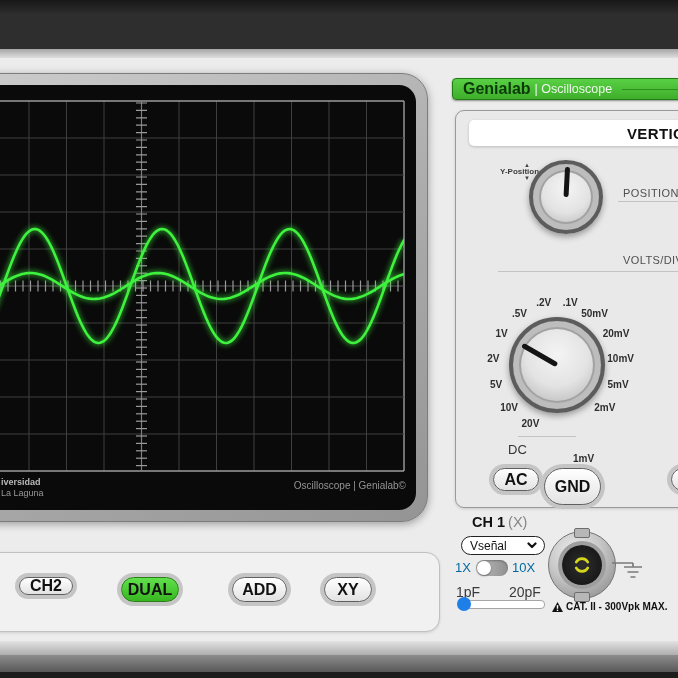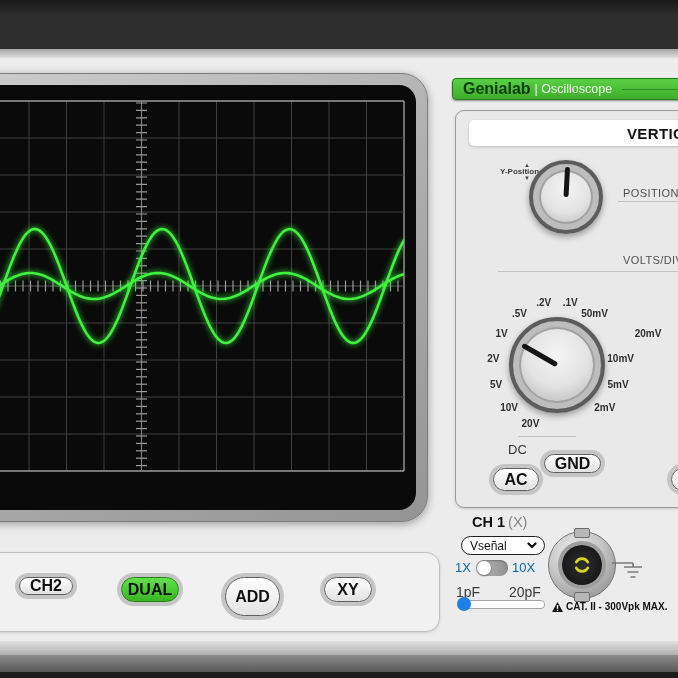--- a/index.html
+++ b/index.html
@@ -238,20 +238,27 @@
           <line x1="407" y1="195.5" x2="407" y2="206.5" stroke="#9a9a9a" stroke-width="1.2"></line>
           <line x1="414.5" y1="195.5" x2="414.5" y2="206.5" stroke="#9a9a9a" stroke-width="1.2"></line>
           <line x1="422" y1="195.5" x2="422" y2="206.5" stroke="#9a9a9a" stroke-width="1.2"></line>
           <g clip-path="url(#gridclip)">
             <path d="M0.0 256.3L2.0 254.7L4.0 252.5L6.0 249.9L8.0 246.8L10.0 243.2L12.0 239.2L14.0 234.9L16.0 230.2L18.0 225.2L20.0 220.0L22.0 214.6L24.0 209.1L26.0 203.5L28.0 197.9L30.0 192.3L32.0 186.8L34.0 181.4L36.0 176.3L38.0 171.3L40.0 166.7L42.0 162.4L44.0 158.4L46.0 154.9L48.0 151.8L50.0 149.2L52.0 147.1L54.0 145.6L56.0 144.5L58.0 144.0L60.0 144.1L62.0 144.7L64.0 145.9L66.0 147.6L68.0 149.8L70.0 152.6L72.0 155.7L74.0 159.4L76.0 163.4L78.0 167.8L80.0 172.5L82.0 177.5L84.0 182.8L86.0 188.2L88.0 193.7L90.0 199.3L92.0 204.9L94.0 210.5L96.0 216.0L98.0 221.3L100.0 226.5L102.0 231.4L104.0 236.0L106.0 240.2L108.0 244.1L110.0 247.6L112.0 250.6L114.0 253.1L116.0 255.1L118.0 256.6L120.0 257.6L122.0 258.0L124.0 257.8L126.0 257.1L128.0 255.9L130.0 254.1L132.0 251.8L134.0 249.0L136.0 245.7L138.0 242.0L140.0 237.9L142.0 233.5L144.0 228.7L146.0 223.7L148.0 218.4L150.0 213.0L152.0 207.5L154.0 201.8L156.0 196.2L158.0 190.7L160.0 185.2L162.0 179.9L164.0 174.8L166.0 169.9L168.0 165.4L170.0 161.1L172.0 157.3L174.0 153.9L176.0 151.0L178.0 148.5L180.0 146.6L182.0 145.2L184.0 144.3L186.0 144.0L188.0 144.2L190.0 145.0L192.0 146.4L194.0 148.2L196.0 150.6L198.0 153.5L200.0 156.8L202.0 160.5L204.0 164.7L206.0 169.2L208.0 174.0L210.0 179.1L212.0 184.4L214.0 189.8L216.0 195.4L218.0 201.0L220.0 206.6L222.0 212.2L224.0 217.6L226.0 222.9L228.0 228.0L230.0 232.8L232.0 237.3L234.0 241.5L236.0 245.2L238.0 248.5L240.0 251.4L242.0 253.8L244.0 255.6L246.0 257.0L248.0 257.8L250.0 258.0L252.0 257.7L254.0 256.8L256.0 255.4L258.0 253.5L260.0 251.0L262.0 248.1L264.0 244.7L266.0 240.9L268.0 236.6L270.0 232.1L272.0 227.2L274.0 222.1L276.0 216.8L278.0 211.3L280.0 205.8L282.0 200.2L284.0 194.5L286.0 189.0L288.0 183.6L290.0 178.3L292.0 173.3L294.0 168.5L296.0 164.1L298.0 160.0L300.0 156.3L302.0 153.0L304.0 150.2L306.0 147.9L308.0 146.1L310.0 144.9L312.0 144.2L314.0 144.0L316.0 144.4L318.0 145.4L320.0 146.9L322.0 148.9L324.0 151.4L326.0 154.4L328.0 157.9L330.0 161.8L332.0 166.0L334.0 170.6L336.0 175.5L338.0 180.7L340.0 186.0L342.0 191.5L344.0 197.1L346.0 202.7L348.0 208.3L350.0 213.8L352.0 219.2L354.0 224.5L356.0 229.5L358.0 234.2L360.0 238.6L362.0 242.6L364.0 246.3L366.0 249.4L368.0 252.2L370.0 254.4L372.0 256.1L374.0 257.3L376.0 257.9L378.0 258.0L380.0 257.5L382.0 256.4L384.0 254.9L386.0 252.8L388.0 250.2L390.0 247.1L392.0 243.6L394.0 239.6L396.0 235.3L398.0 230.7L400.0 225.7L402.0 220.6L404.0 215.2L406.0 209.7L408.0 204.1L410.0 198.5L412.0 192.9L414.0 187.4L416.0 182.0L418.0 176.8L420.0 171.8L422.0 167.1L424.0 162.8L426.0 158.8L428.0 155.2" fill="none" stroke="#3ef23e" stroke-width="6" opacity="0.45" filter="url(#glow)"></path>
             <path d="M0.0 256.3L2.0 254.7L4.0 252.5L6.0 249.9L8.0 246.8L10.0 243.2L12.0 239.2L14.0 234.9L16.0 230.2L18.0 225.2L20.0 220.0L22.0 214.6L24.0 209.1L26.0 203.5L28.0 197.9L30.0 192.3L32.0 186.8L34.0 181.4L36.0 176.3L38.0 171.3L40.0 166.7L42.0 162.4L44.0 158.4L46.0 154.9L48.0 151.8L50.0 149.2L52.0 147.1L54.0 145.6L56.0 144.5L58.0 144.0L60.0 144.1L62.0 144.7L64.0 145.9L66.0 147.6L68.0 149.8L70.0 152.6L72.0 155.7L74.0 159.4L76.0 163.4L78.0 167.8L80.0 172.5L82.0 177.5L84.0 182.8L86.0 188.2L88.0 193.7L90.0 199.3L92.0 204.9L94.0 210.5L96.0 216.0L98.0 221.3L100.0 226.5L102.0 231.4L104.0 236.0L106.0 240.2L108.0 244.1L110.0 247.6L112.0 250.6L114.0 253.1L116.0 255.1L118.0 256.6L120.0 257.6L122.0 258.0L124.0 257.8L126.0 257.1L128.0 255.9L130.0 254.1L132.0 251.8L134.0 249.0L136.0 245.7L138.0 242.0L140.0 237.9L142.0 233.5L144.0 228.7L146.0 223.7L148.0 218.4L150.0 213.0L152.0 207.5L154.0 201.8L156.0 196.2L158.0 190.7L160.0 185.2L162.0 179.9L164.0 174.8L166.0 169.9L168.0 165.4L170.0 161.1L172.0 157.3L174.0 153.9L176.0 151.0L178.0 148.5L180.0 146.6L182.0 145.2L184.0 144.3L186.0 144.0L188.0 144.2L190.0 145.0L192.0 146.4L194.0 148.2L196.0 150.6L198.0 153.5L200.0 156.8L202.0 160.5L204.0 164.7L206.0 169.2L208.0 174.0L210.0 179.1L212.0 184.4L214.0 189.8L216.0 195.4L218.0 201.0L220.0 206.6L222.0 212.2L224.0 217.6L226.0 222.9L228.0 228.0L230.0 232.8L232.0 237.3L234.0 241.5L236.0 245.2L238.0 248.5L240.0 251.4L242.0 253.8L244.0 255.6L246.0 257.0L248.0 257.8L250.0 258.0L252.0 257.7L254.0 256.8L256.0 255.4L258.0 253.5L260.0 251.0L262.0 248.1L264.0 244.7L266.0 240.9L268.0 236.6L270.0 232.1L272.0 227.2L274.0 222.1L276.0 216.8L278.0 211.3L280.0 205.8L282.0 200.2L284.0 194.5L286.0 189.0L288.0 183.6L290.0 178.3L292.0 173.3L294.0 168.5L296.0 164.1L298.0 160.0L300.0 156.3L302.0 153.0L304.0 150.2L306.0 147.9L308.0 146.1L310.0 144.9L312.0 144.2L314.0 144.0L316.0 144.4L318.0 145.4L320.0 146.9L322.0 148.9L324.0 151.4L326.0 154.4L328.0 157.9L330.0 161.8L332.0 166.0L334.0 170.6L336.0 175.5L338.0 180.7L340.0 186.0L342.0 191.5L344.0 197.1L346.0 202.7L348.0 208.3L350.0 213.8L352.0 219.2L354.0 224.5L356.0 229.5L358.0 234.2L360.0 238.6L362.0 242.6L364.0 246.3L366.0 249.4L368.0 252.2L370.0 254.4L372.0 256.1L374.0 257.3L376.0 257.9L378.0 258.0L380.0 257.5L382.0 256.4L384.0 254.9L386.0 252.8L388.0 250.2L390.0 247.1L392.0 243.6L394.0 239.6L396.0 235.3L398.0 230.7L400.0 225.7L402.0 220.6L404.0 215.2L406.0 209.7L408.0 204.1L410.0 198.5L412.0 192.9L414.0 187.4L416.0 182.0L418.0 176.8L420.0 171.8L422.0 167.1L424.0 162.8L426.0 158.8L428.0 155.2" fill="none" stroke="#3ef23e" stroke-width="2.6" stroke-linecap="round"></path>
             <path d="M0.0 212.7L2.0 212.0L4.0 211.3L6.0 210.5L8.0 209.6L10.0 208.6L12.0 207.5L14.0 206.3L16.0 205.2L18.0 203.9L20.0 202.7L22.0 201.4L24.0 200.1L26.0 198.8L28.0 197.6L30.0 196.4L32.0 195.2L34.0 194.1L36.0 193.0L38.0 192.0L40.0 191.2L42.0 190.4L44.0 189.7L46.0 189.1L48.0 188.7L50.0 188.3L52.0 188.1L54.0 188.0L56.0 188.0L58.0 188.2L60.0 188.5L62.0 188.9L64.0 189.4L66.0 190.1L68.0 190.8L70.0 191.6L72.0 192.6L74.0 193.6L76.0 194.7L78.0 195.8L80.0 197.0L82.0 198.3L84.0 199.5L86.0 200.8L88.0 202.1L90.0 203.4L92.0 204.6L94.0 205.8L96.0 207.0L98.0 208.1L100.0 209.1L102.0 210.1L104.0 211.0L106.0 211.7L108.0 212.4L110.0 213.0L112.0 213.4L114.0 213.7L116.0 213.9L118.0 214.0L120.0 213.9L122.0 213.8L124.0 213.5L126.0 213.0L128.0 212.5L130.0 211.8L132.0 211.1L134.0 210.2L136.0 209.3L138.0 208.3L140.0 207.2L142.0 206.0L144.0 204.8L146.0 203.5L148.0 202.3L150.0 201.0L152.0 199.7L154.0 198.5L156.0 197.2L158.0 196.0L160.0 194.8L162.0 193.7L164.0 192.7L166.0 191.8L168.0 190.9L170.0 190.2L172.0 189.5L174.0 189.0L176.0 188.5L178.0 188.2L180.0 188.1L182.0 188.0L184.0 188.1L186.0 188.3L188.0 188.6L190.0 189.0L192.0 189.6L194.0 190.3L196.0 191.0L198.0 191.9L200.0 192.9L202.0 193.9L204.0 195.0L206.0 196.2L208.0 197.4L210.0 198.6L212.0 199.9L214.0 201.2L216.0 202.5L218.0 203.7L220.0 205.0L222.0 206.2L224.0 207.3L226.0 208.4L228.0 209.4L230.0 210.4L232.0 211.2L234.0 211.9L236.0 212.6L238.0 213.1L240.0 213.5L242.0 213.8L244.0 214.0L246.0 214.0L248.0 213.9L250.0 213.7L252.0 213.3L254.0 212.9L256.0 212.3L258.0 211.6L260.0 210.8L262.0 210.0L264.0 209.0L266.0 207.9L268.0 206.8L270.0 205.6L272.0 204.4L274.0 203.2L276.0 201.9L278.0 200.6L280.0 199.3L282.0 198.1L284.0 196.8L286.0 195.7L288.0 194.5L290.0 193.4L292.0 192.4L294.0 191.5L296.0 190.7L298.0 190.0L300.0 189.3L302.0 188.8L304.0 188.4L306.0 188.2L308.0 188.0L310.0 188.0L312.0 188.1L314.0 188.4L316.0 188.7L318.0 189.2L320.0 189.8L322.0 190.5L324.0 191.3L326.0 192.2L328.0 193.2L330.0 194.2L332.0 195.4L334.0 196.5L336.0 197.8L338.0 199.0L340.0 200.3L342.0 201.6L344.0 202.9L346.0 204.1L348.0 205.3L350.0 206.5L352.0 207.7L354.0 208.7L356.0 209.7L358.0 210.6L360.0 211.4L362.0 212.1L364.0 212.8L366.0 213.2L368.0 213.6L370.0 213.9L372.0 214.0L374.0 214.0L376.0 213.9L378.0 213.6L380.0 213.2L382.0 212.7L384.0 212.1L386.0 211.4L388.0 210.6L390.0 209.7L392.0 208.7L394.0 207.6L396.0 206.5L398.0 205.3L400.0 204.0L402.0 202.8L404.0 201.5L406.0 200.2L408.0 199.0L410.0 197.7L412.0 196.5L414.0 195.3L416.0 194.2L418.0 193.1L420.0 192.1L422.0 191.2L424.0 190.4L426.0 189.8L428.0 189.2" fill="none" stroke="#3ef23e" stroke-width="6" opacity="0.45" filter="url(#glow)"></path>
             <path d="M0.0 212.7L2.0 212.0L4.0 211.3L6.0 210.5L8.0 209.6L10.0 208.6L12.0 207.5L14.0 206.3L16.0 205.2L18.0 203.9L20.0 202.7L22.0 201.4L24.0 200.1L26.0 198.8L28.0 197.6L30.0 196.4L32.0 195.2L34.0 194.1L36.0 193.0L38.0 192.0L40.0 191.2L42.0 190.4L44.0 189.7L46.0 189.1L48.0 188.7L50.0 188.3L52.0 188.1L54.0 188.0L56.0 188.0L58.0 188.2L60.0 188.5L62.0 188.9L64.0 189.4L66.0 190.1L68.0 190.8L70.0 191.6L72.0 192.6L74.0 193.6L76.0 194.7L78.0 195.8L80.0 197.0L82.0 198.3L84.0 199.5L86.0 200.8L88.0 202.1L90.0 203.4L92.0 204.6L94.0 205.8L96.0 207.0L98.0 208.1L100.0 209.1L102.0 210.1L104.0 211.0L106.0 211.7L108.0 212.4L110.0 213.0L112.0 213.4L114.0 213.7L116.0 213.9L118.0 214.0L120.0 213.9L122.0 213.8L124.0 213.5L126.0 213.0L128.0 212.5L130.0 211.8L132.0 211.1L134.0 210.2L136.0 209.3L138.0 208.3L140.0 207.2L142.0 206.0L144.0 204.8L146.0 203.5L148.0 202.3L150.0 201.0L152.0 199.7L154.0 198.5L156.0 197.2L158.0 196.0L160.0 194.8L162.0 193.7L164.0 192.7L166.0 191.8L168.0 190.9L170.0 190.2L172.0 189.5L174.0 189.0L176.0 188.5L178.0 188.2L180.0 188.1L182.0 188.0L184.0 188.1L186.0 188.3L188.0 188.6L190.0 189.0L192.0 189.6L194.0 190.3L196.0 191.0L198.0 191.9L200.0 192.9L202.0 193.9L204.0 195.0L206.0 196.2L208.0 197.4L210.0 198.6L212.0 199.9L214.0 201.2L216.0 202.5L218.0 203.7L220.0 205.0L222.0 206.2L224.0 207.3L226.0 208.4L228.0 209.4L230.0 210.4L232.0 211.2L234.0 211.9L236.0 212.6L238.0 213.1L240.0 213.5L242.0 213.8L244.0 214.0L246.0 214.0L248.0 213.9L250.0 213.7L252.0 213.3L254.0 212.9L256.0 212.3L258.0 211.6L260.0 210.8L262.0 210.0L264.0 209.0L266.0 207.9L268.0 206.8L270.0 205.6L272.0 204.4L274.0 203.2L276.0 201.9L278.0 200.6L280.0 199.3L282.0 198.1L284.0 196.8L286.0 195.7L288.0 194.5L290.0 193.4L292.0 192.4L294.0 191.5L296.0 190.7L298.0 190.0L300.0 189.3L302.0 188.8L304.0 188.4L306.0 188.2L308.0 188.0L310.0 188.0L312.0 188.1L314.0 188.4L316.0 188.7L318.0 189.2L320.0 189.8L322.0 190.5L324.0 191.3L326.0 192.2L328.0 193.2L330.0 194.2L332.0 195.4L334.0 196.5L336.0 197.8L338.0 199.0L340.0 200.3L342.0 201.6L344.0 202.9L346.0 204.1L348.0 205.3L350.0 206.5L352.0 207.7L354.0 208.7L356.0 209.7L358.0 210.6L360.0 211.4L362.0 212.1L364.0 212.8L366.0 213.2L368.0 213.6L370.0 213.9L372.0 214.0L374.0 214.0L376.0 213.9L378.0 213.6L380.0 213.2L382.0 212.7L384.0 212.1L386.0 211.4L388.0 210.6L390.0 209.7L392.0 208.7L394.0 207.6L396.0 206.5L398.0 205.3L400.0 204.0L402.0 202.8L404.0 201.5L406.0 200.2L408.0 199.0L410.0 197.7L412.0 196.5L414.0 195.3L416.0 194.2L418.0 193.1L420.0 192.1L422.0 191.2L424.0 190.4L426.0 189.8L428.0 189.2" fill="none" stroke="#3ef23e" stroke-width="2.6" stroke-linecap="round"></path>
           </g>
         </svg>
+      <div class="screen-footer">
+        <div class="uni">
+          <div class="l1">iversidad</div>
+          <div class="l2">La Laguna</div>
+        </div>
+        <div class="scope-credit">Oscilloscope | Genialab©</div>
+      </div>
     </div>
   </div>
 
   <div class="abs brand">
     <span class="b1">Genialab</span>
     <span class="b2">| Oscilloscope</span>
     <span class="rule"></span>
   </div>
 
   <div class="abs vpanel">
@@ -276,35 +283,35 @@
     <div id="volts-labels">
         <span class="vlabel" style="left: 74.4596px; top: 312.238px; text-align: right;">20V</span>
         <span class="vlabel" style="left: 53.1238px; top: 296.472px;">10V</span>
         <span class="vlabel" style="left: 40.014px; top: 273.409px;">5V</span>
         <span class="vlabel" style="left: 37.3827px; top: 247.011px;">2V</span>
         <span class="vlabel" style="left: 45.6821px; top: 221.814px;">1V</span>
         <span class="vlabel" style="left: 63.4861px; top: 202.147px;">.5V</span>
         <span class="vlabel" style="left: 87.7357px; top: 191.39px;">.2V</span>
         <span class="vlabel" style="left: 114.264px; top: 191.39px;">.1V</span>
         <span class="vlabel" style="left: 138.514px; top: 202.147px;">50mV</span>
-        <span class="vlabel" style="left: 173px; top: 221.814px; margin-left: 19px;">20mV</span>
+        <span class="vlabel" style="left: 141px; top: 221.814px; margin-left: 19px;">20mV</span>
         <span class="vlabel" style="left: 164.617px; top: 247.011px;">10mV</span>
         <span class="vlabel" style="left: 161.986px; top: 273.409px;">5mV</span>
         <span class="vlabel" style="left: 148.876px; top: 296.472px;">2mV</span>
         <span class="vlabel" style="left: 127.54px; top: 312.238px; margin-top: 35px;">1mV</span>
       </div>
     <div class="knob" id="knob-volts" style="left:53px;top:206px;width:88px;height:88px;">
       <div class="pointer" style="height: 40px; transform: translate(-50%, -100%) rotate(-60deg);"></div>
     </div>
 
     <div class="hline" style="left:62px;top:325px;width:58px;"></div>
     <div class="state-label" style="left:52px;top:331px;">DC</div>
     <div id="coupling-buttons">
         <div class="pill" style="left: 37px; top: 357px; width: 46px; height: 23px;">AC</div>
-        <div class="pill" style="left: 88px; top: 343px; width: 57px; height: 19px;">GND</div>
+        <div class="pill" style="left: 88px; top: 357px; width: 57px; height: 37px;">GND</div>
         <div class="pill" style="left: 215px; top: 357px; width: 50px; height: 23px;">DC</div>
       </div>
   </div>
 
   <div class="abs ch1-title">
     <span>CH 1</span><span class="sfx">(X)</span>
   </div>
 
   <div class="abs dropdown">
     <span class="dtext">Vseñal</span>
@@ -345,20 +352,20 @@
       <path d="M6 0 L12 11 L0 11 Z" fill="#111"></path>
       <rect x="5.2" y="3.4" width="1.6" height="4" fill="#fff"></rect>
       <rect x="5.2" y="8.4" width="1.6" height="1.5" fill="#fff"></rect>
     </svg>
     <span>CAT. II - 300Vpk MAX.</span>
   </div>
 
   <div class="abs modes" id="modes-panel">
       <div class="pill" style="left: 34px; top: 24px; width: 54px; height: 18px;">CH2</div>
       <div class="pill active" style="left: 136px; top: 24px; width: 58px; height: 25px;">DUAL</div>
-      <div class="pill" style="left: 240px; top: 24px; width: 55px; height: 39px;">ADD</div>
+      <div class="pill" style="left: 247px; top: 24px; width: 55px; height: 25px;">ADD</div>
       <div class="pill" style="left: 339px; top: 24px; width: 48px; height: 25px;">XY</div>
     </div>
 
   <div class="abs bot-strip1"></div>
   <div class="abs bot-strip2"></div>
   <div class="abs bot-bar"></div>
 </div>
 
 </body></html>

